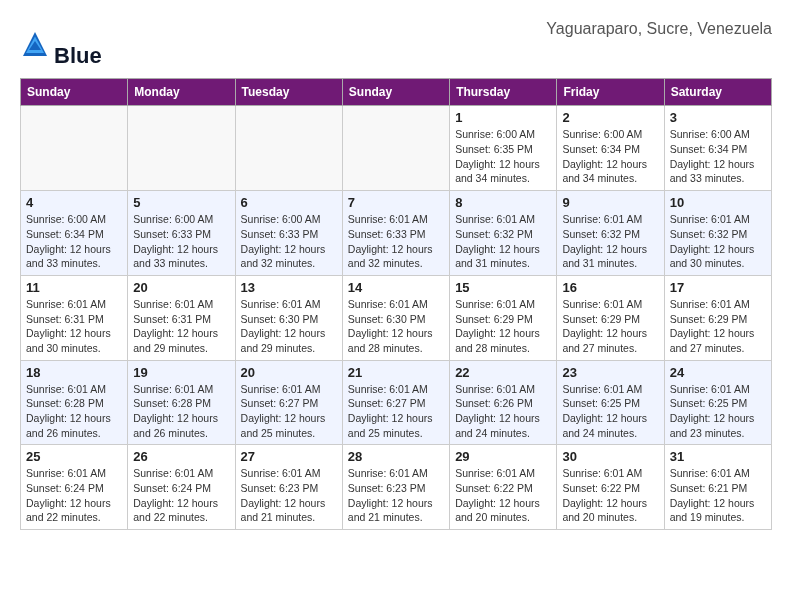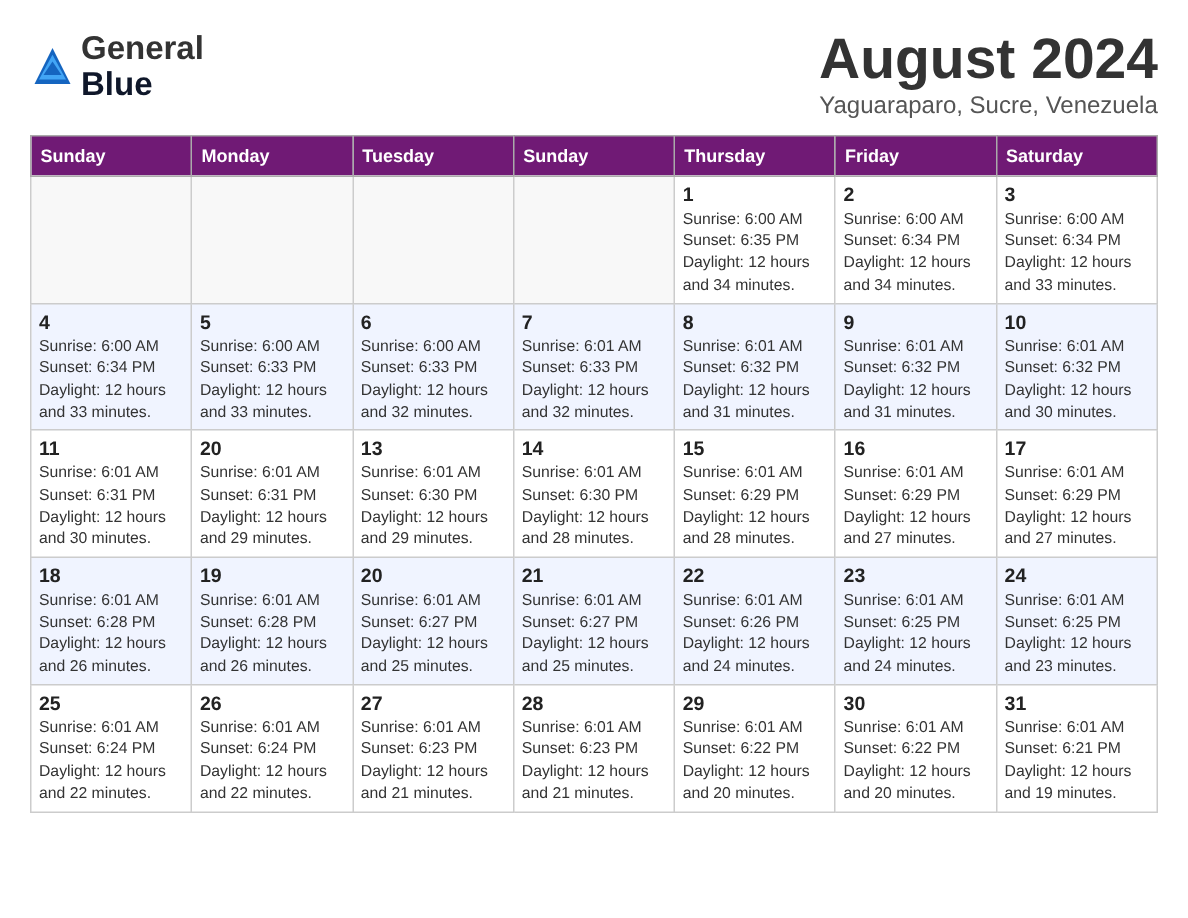--- a/index.html
+++ b/index.html
@@ -90,26 +90,25 @@
 <body>
 
 <div class="header">
   <div class="logo">
     <svg class="logo-icon" viewBox="0 0 40 40" xmlns="http://www.w3.org/2000/svg">
       <polygon points="20,4 36,36 4,36" fill="#1565c0"></polygon>
       <polygon points="20,10 32,32 8,32" fill="#42a5f5"></polygon>
       <polygon points="20,16 28,28 12,28" fill="#1565c0"></polygon>
     </svg>
     <div class="logo-text">
-      <span class="logo-general">General</span><br>
+      <br>
       <span class="logo-blue">Blue</span>
     </div>
   </div>
   <div class="title-block">
-    <div class="month-year">August 2024</div>
     <div class="location">Yaguaraparo, Sucre, Venezuela</div>
   </div>
 </div>
 
 <table class="calendar">
   <thead>
     <tr>
     <th>Sunday</th>
         <th>Monday</th>
         <th>Tuesday</th>

